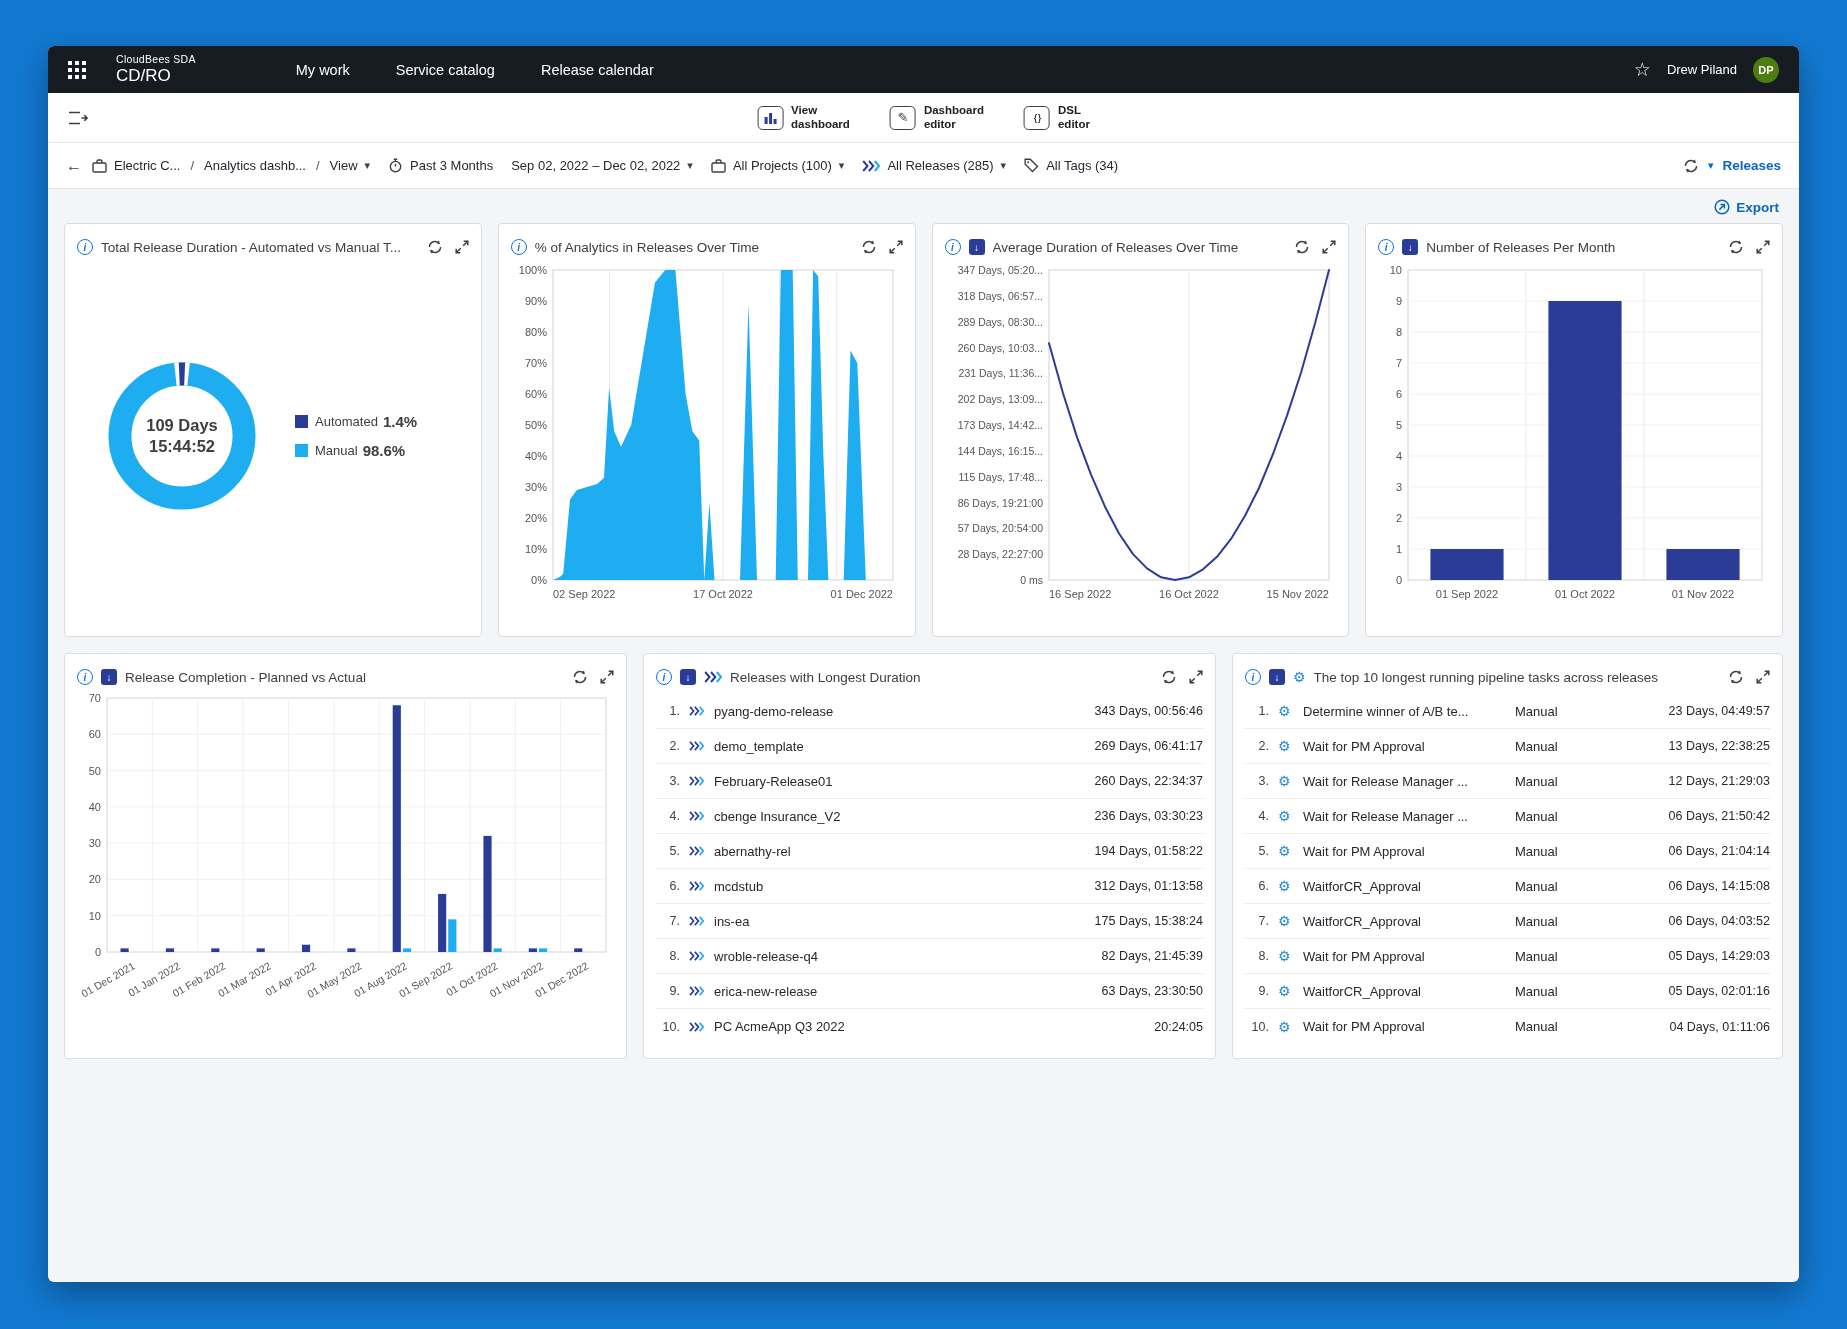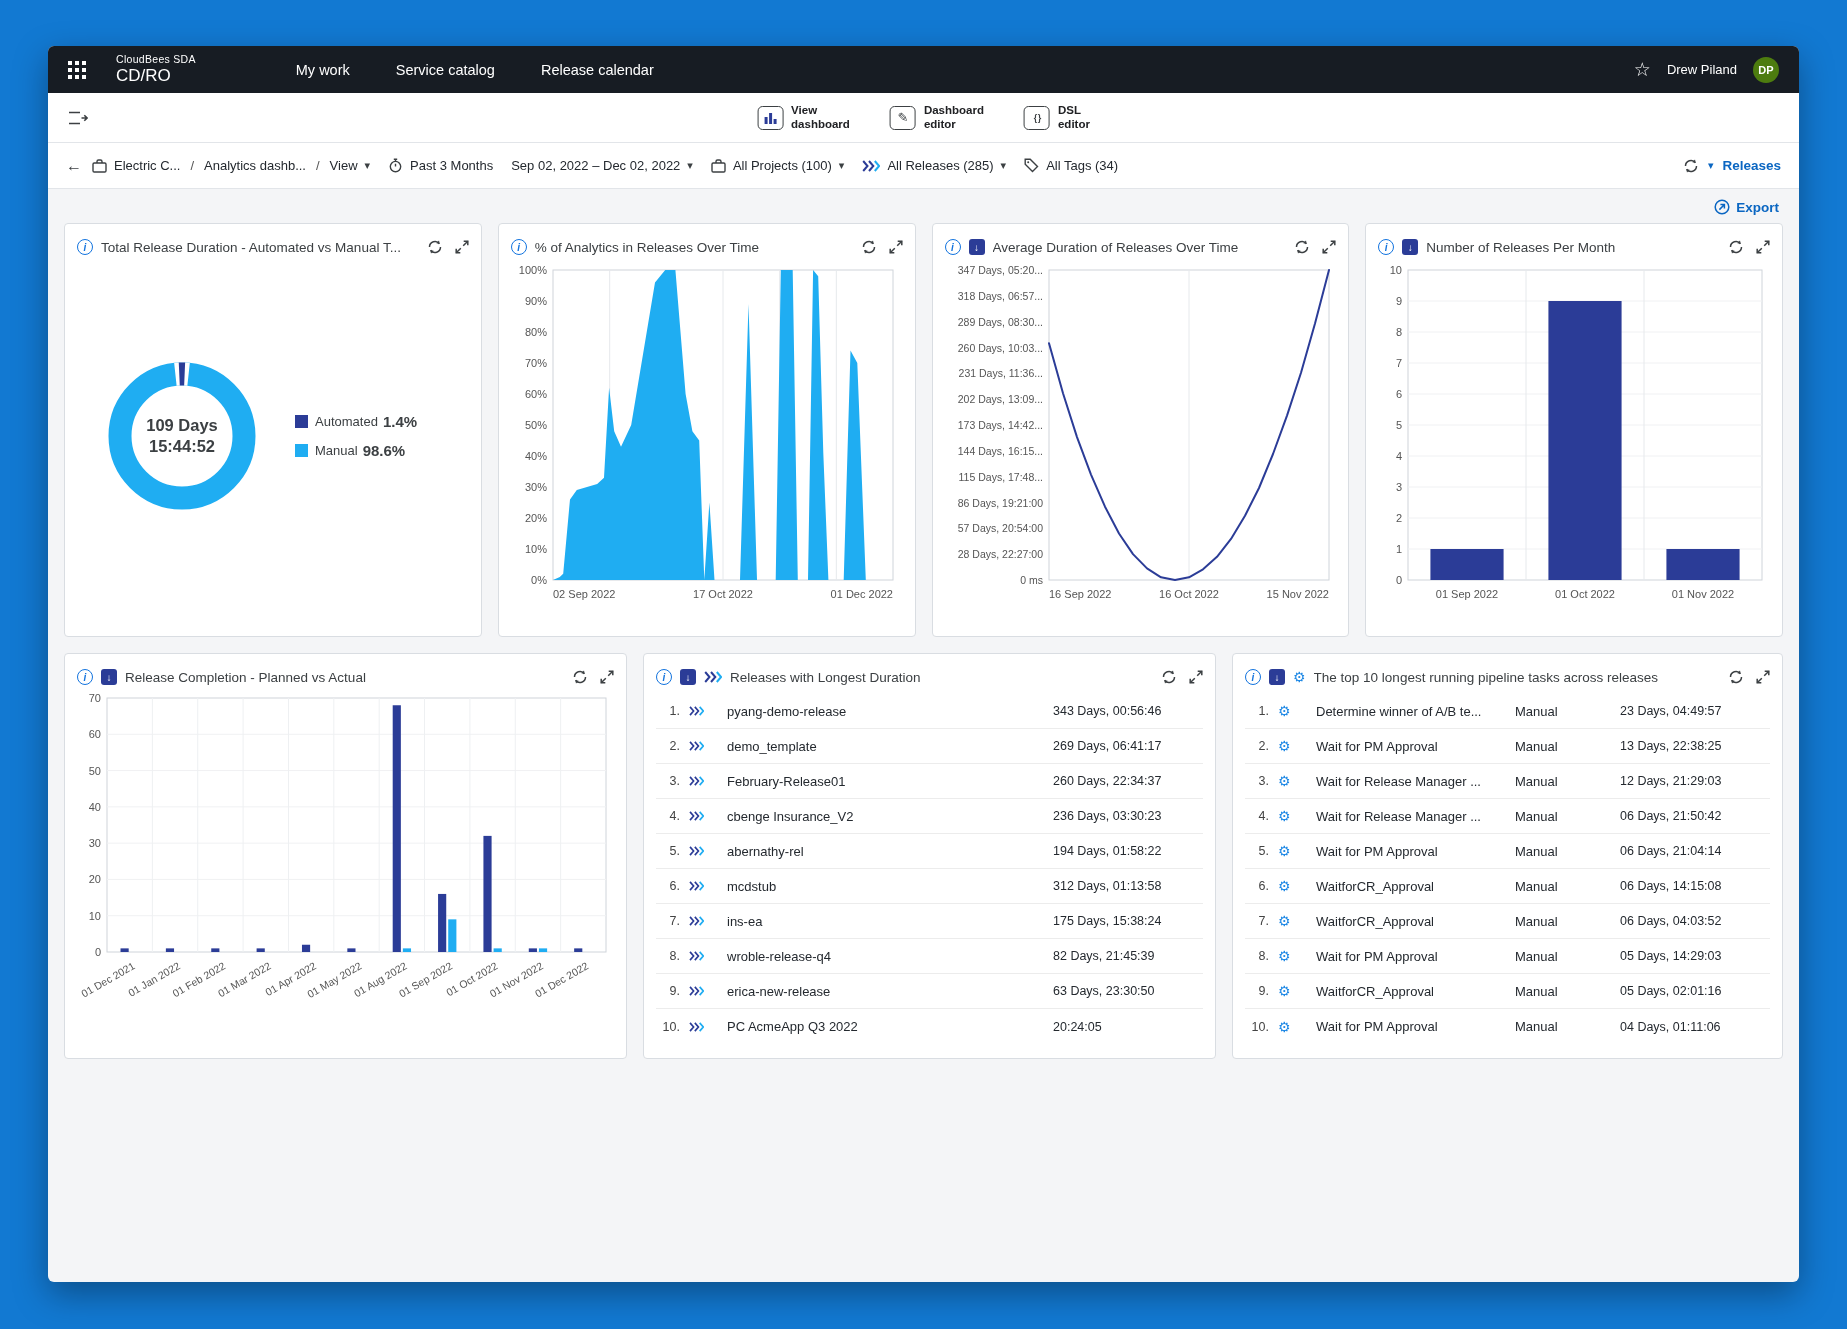--- a/index.html
+++ b/index.html
@@ -64,23 +64,23 @@
 #chart-completion{width:100%;height:320px;}
 svg text{font-family:"Liberation Sans","DejaVu Sans",sans-serif;}
 .clegend{display:flex;gap:20px;font-size:12.5px;color:#3c4043;padding:8px 0 0 6px;}
 .clegend .sw{width:12px;height:12px;}
 
 .list{margin-top:4px;}
 .lrow{display:flex;align-items:center;height:35px;border-bottom:1px solid #ececec;font-size:13px;cursor:pointer;}
 .lrow:last-child{border-bottom:none;}
 .lrank{width:24px;text-align:right;color:#444;margin-right:9px;font-size:12.5px;flex:none;}
 .licon{width:22px;flex:none;display:flex;align-items:center;}
-.lname{flex:1;color:#24292f;margin-left:16px;white-space:nowrap;overflow:hidden;text-overflow:ellipsis;}
+.lname{flex:1;color:#24292f;margin-left:3px;white-space:nowrap;overflow:hidden;text-overflow:ellipsis;}
 .ltype{width:105px;color:#24292f;flex:none;}
-.ldur{width:150px;color:#24292f;font-size:12.5px;flex:none;}
+.ldur{width:150px;text-align:right;color:#24292f;font-size:12.5px;flex:none;}
 </style>
 </head>
 <body>
 
 <div class="app">
 
   <header class="topnav">
     <span class="apps">
       <svg width="18" height="18" viewBox="0 0 18 18" fill="#fff">
           <rect width="4" height="4"></rect>

